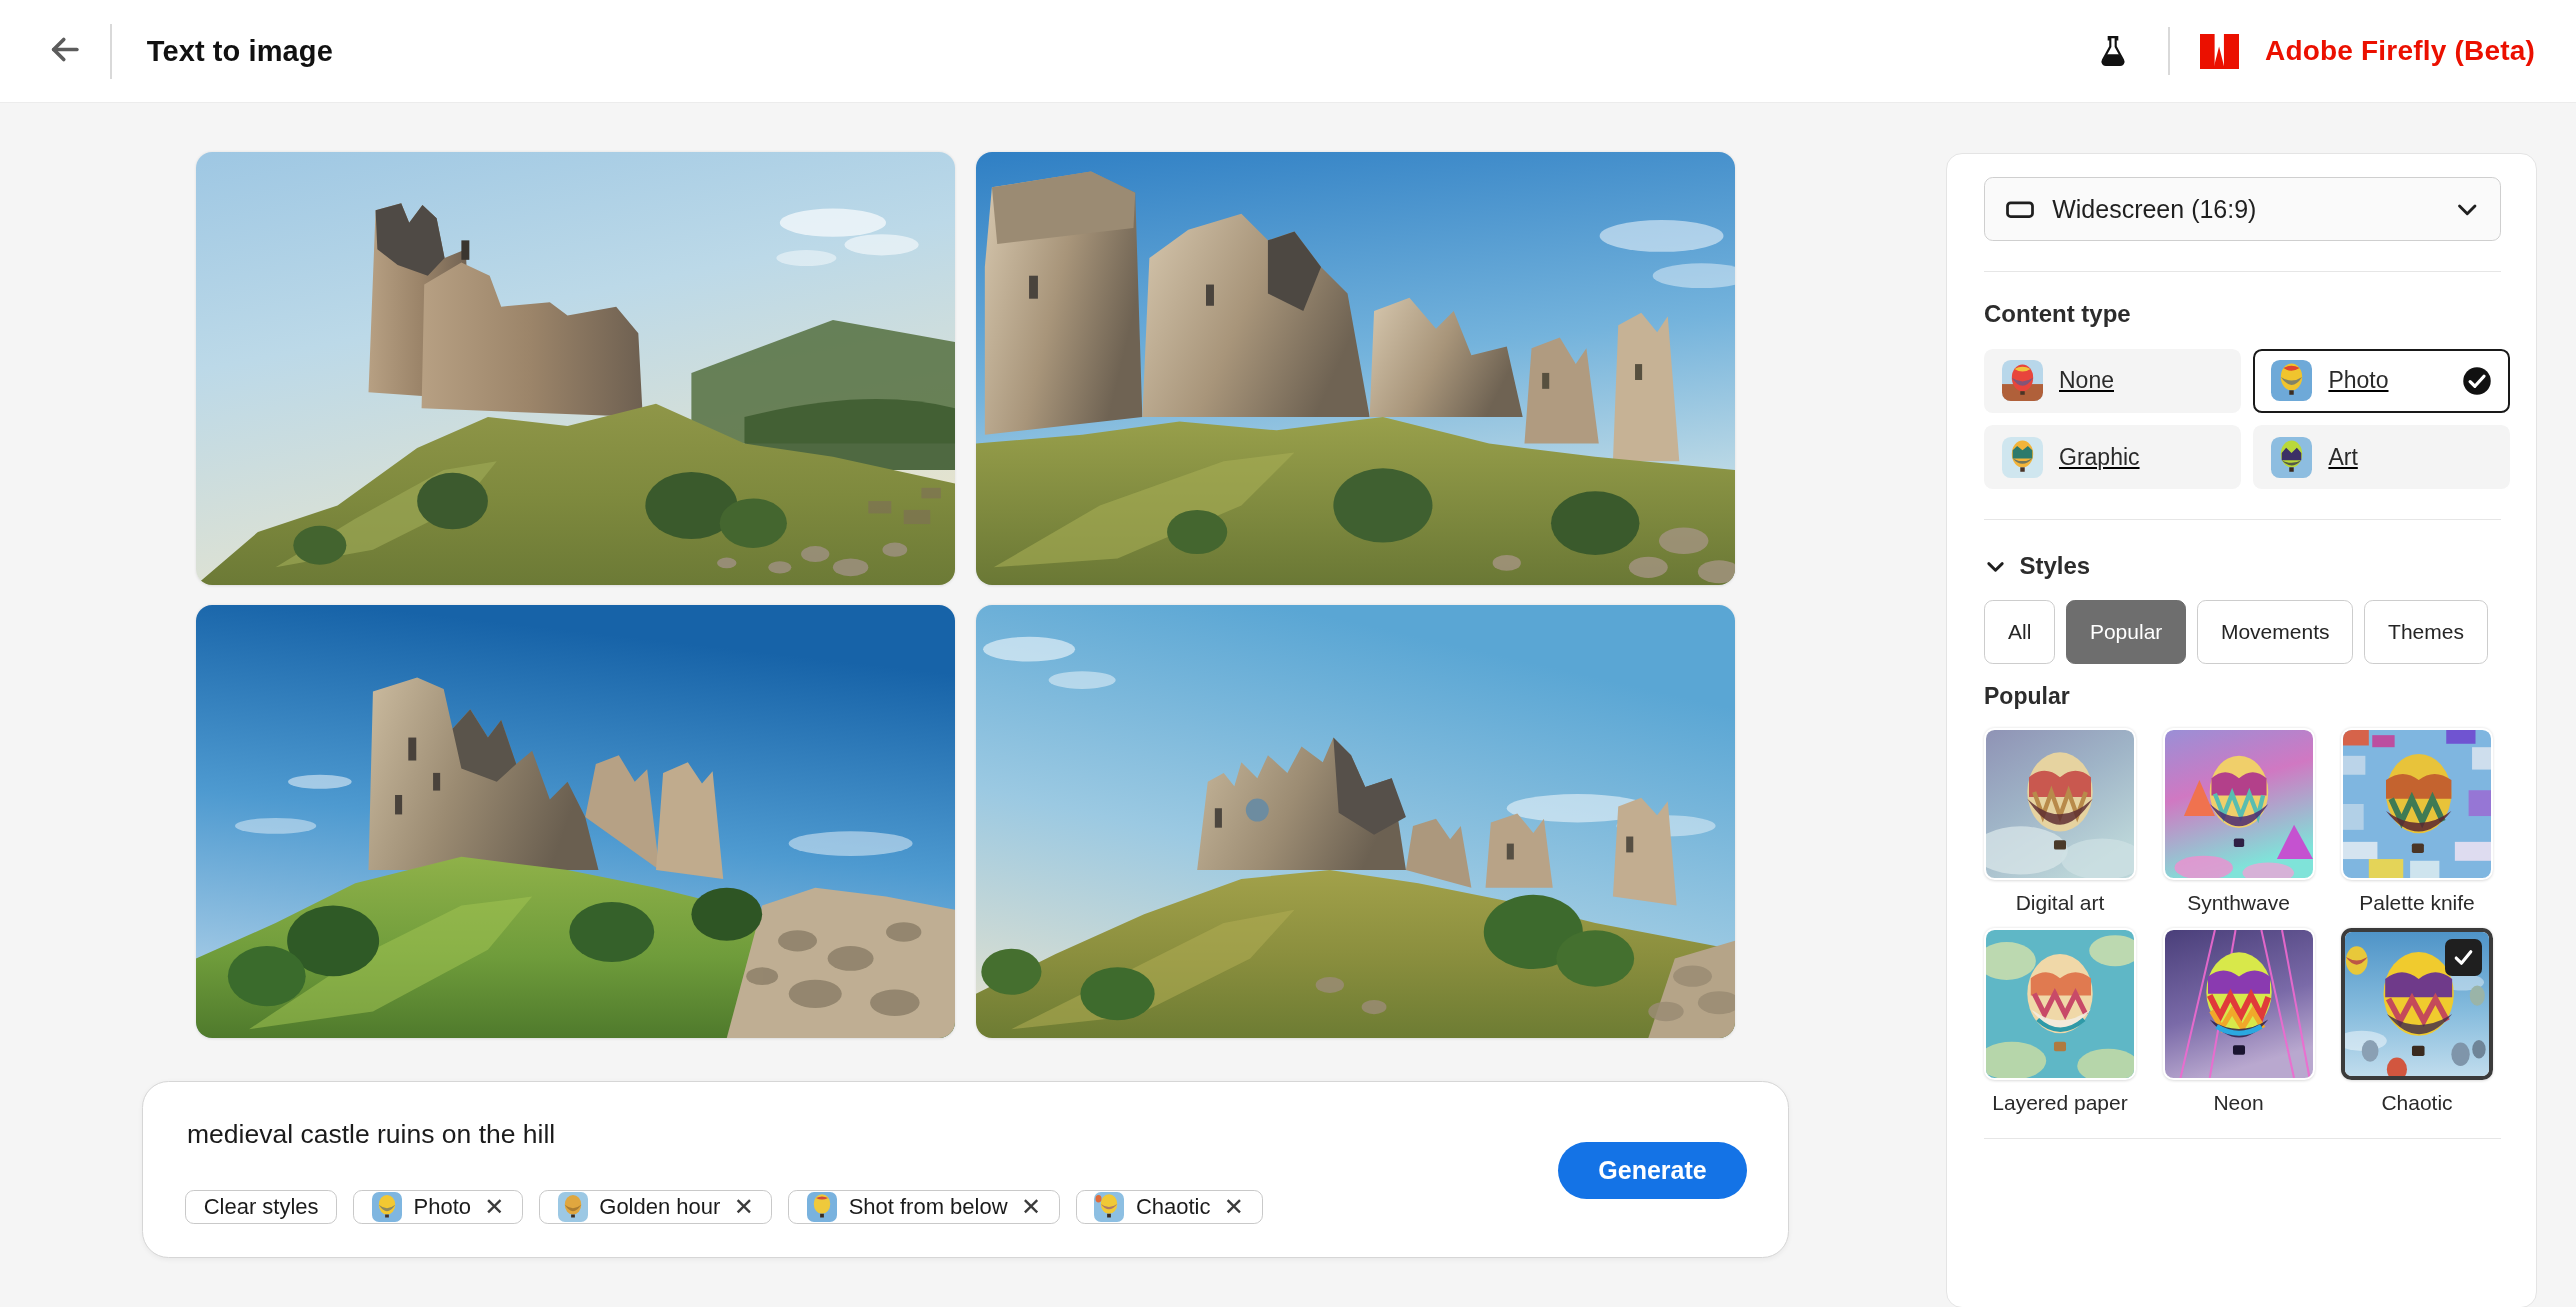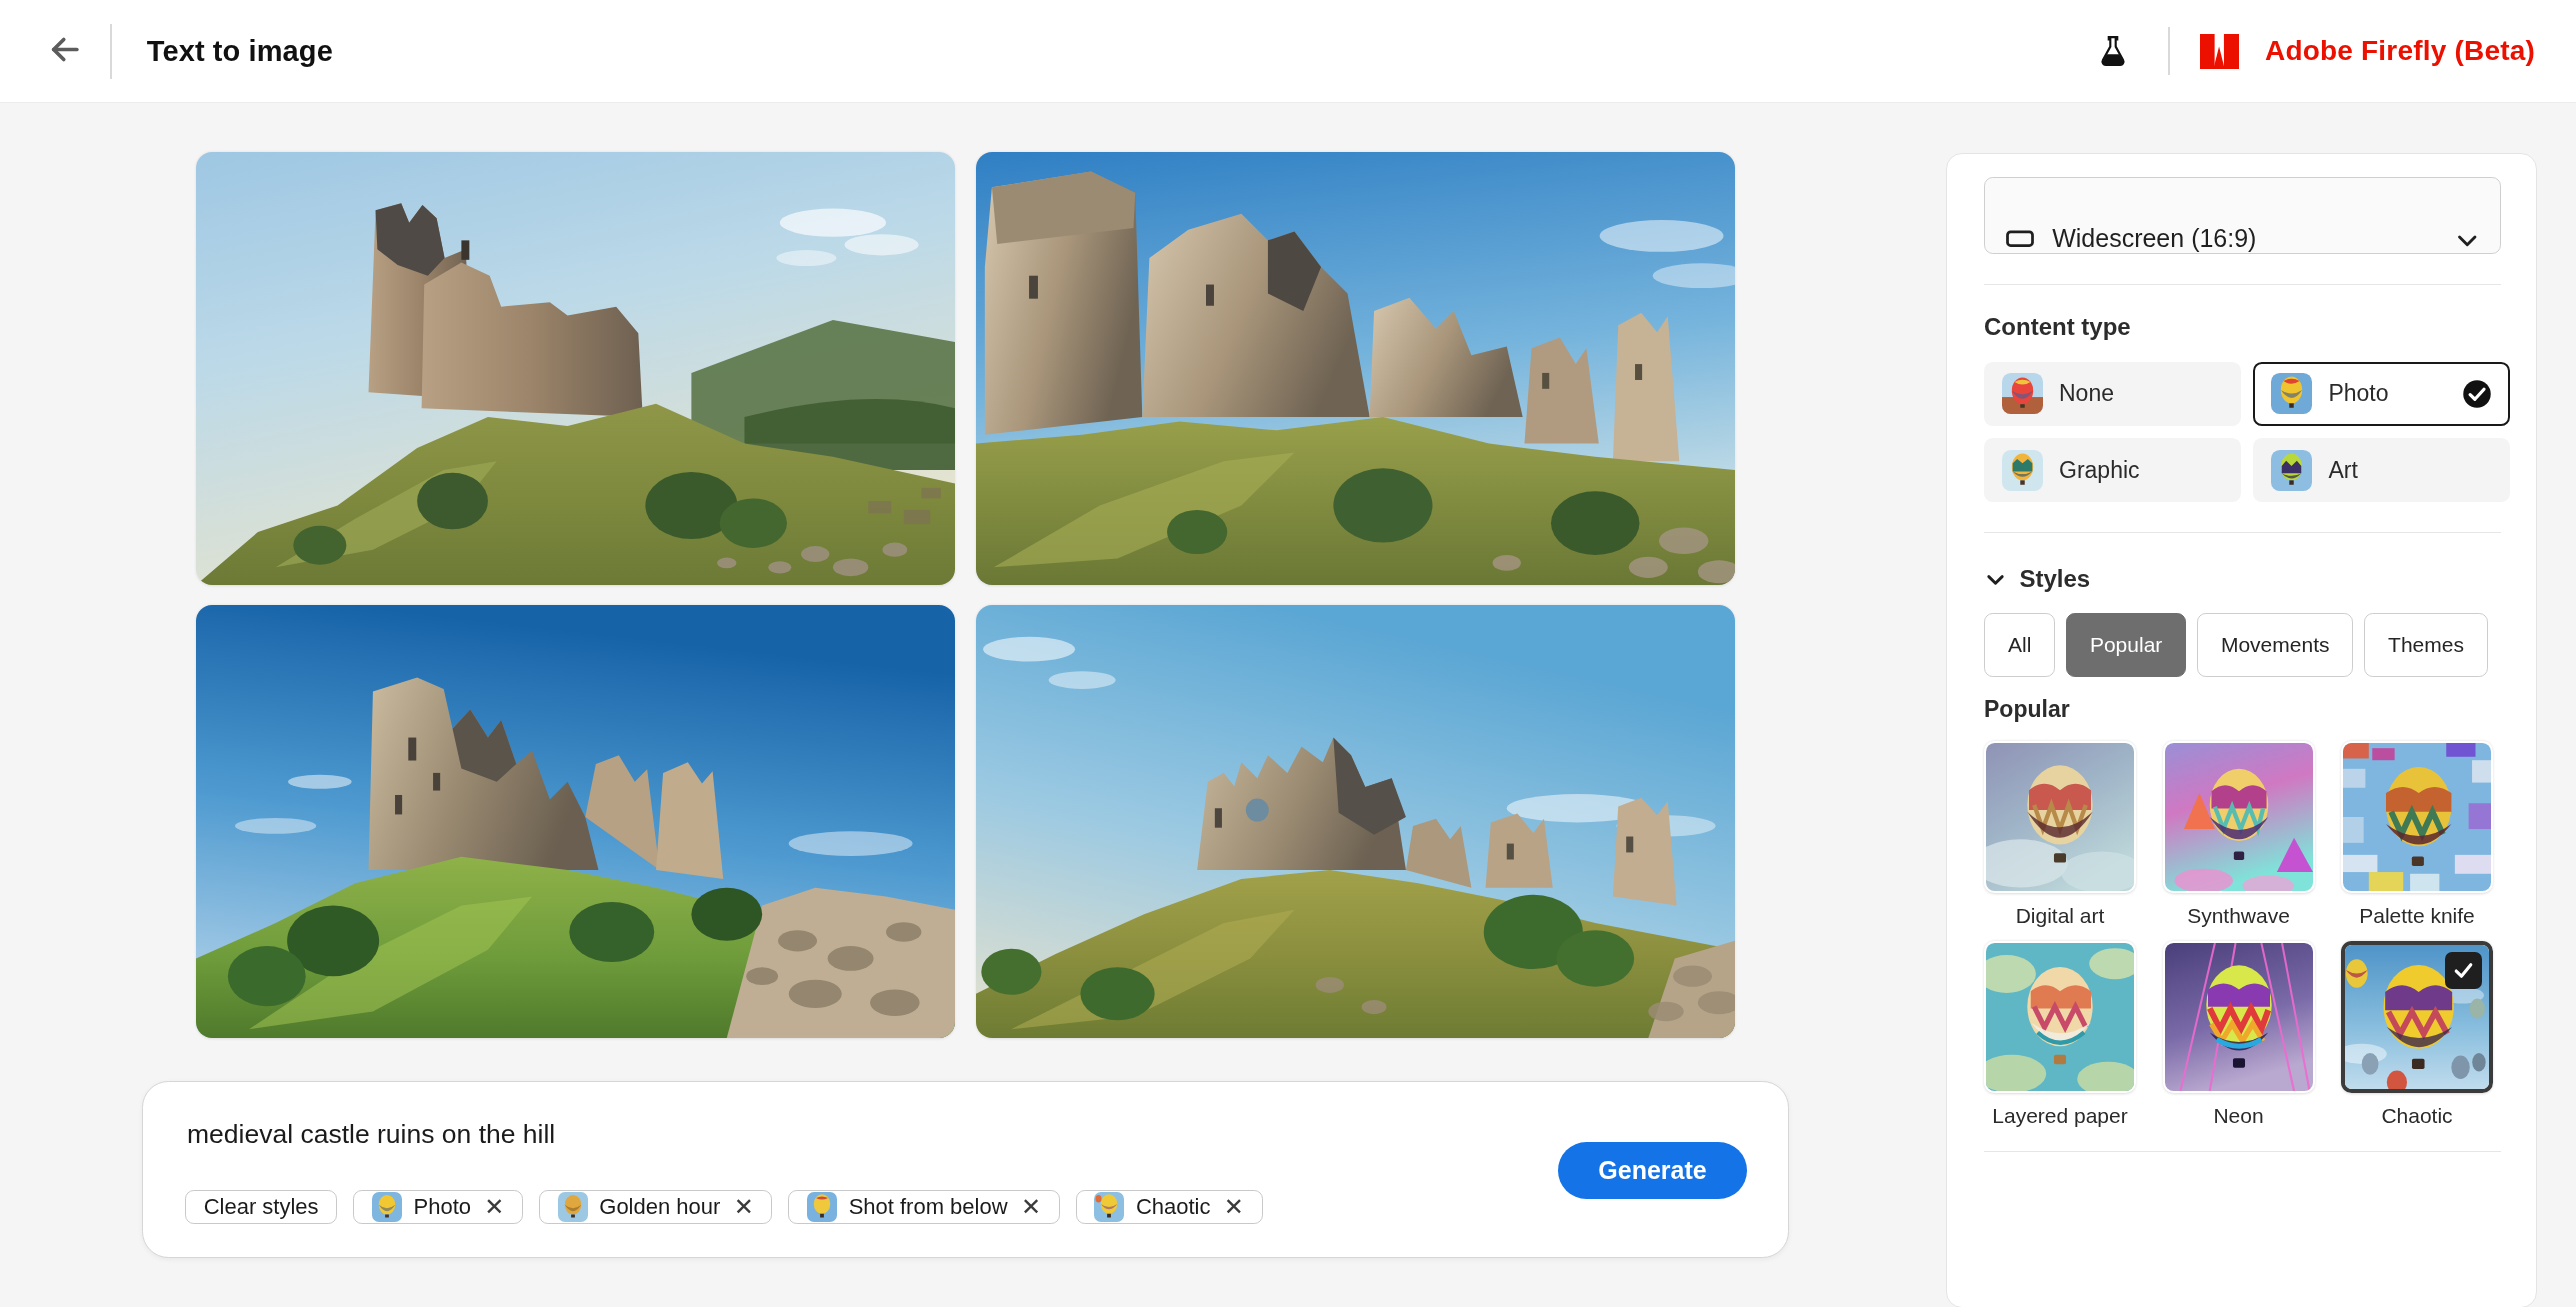--- a/index.html
+++ b/index.html
@@ -119,39 +119,40 @@
     border: 0.9px solid #e4e4e4;
     border-radius: 16px;
     padding: 0 37px;
     overflow: hidden;
   }
   .sec-title {
     font-size: 24px; font-weight: bold; color: #2c2c2c;
   }
   .aspect-label { margin-top: 39px; }
   .aspect-select {
-    margin-top: 23px; width: 517px; height: 77px;
+    margin-top: 23px; width: 517px; height: 64px;
     border: 0.9px solid #cfcfcf; border-radius: 8.8px;
     background: #fafafa;
-    display: flex; align-items: flex-end; padding: 0 19.5px;
+    display: flex; align-items: center; padding: 0 19.5px;
     cursor: pointer;
   }
   .aspect-icon { width: 30px; height: 30px; flex:0 0 auto; }
   .aspect-val { margin-left: 17.7px; font-size: 25px; color: #1f1f1f; }
   .aspect-caret { margin-left: auto; width: 26.5px; height: 26.5px; }
 
   .divider {
     width: 517px; height: 0.9px; background: #e6e6e6; margin-top: 30px;
   }
 
   .content-label { margin-top: 28px; }
   .ct-grid {
     margin-top: 21px;
     display: grid; grid-template-columns: 257px 257px;
     gap: 12.4px 12.4px;
+    text-decoration: underline;
   }
   .ct-item {
     height: 64px; border-radius: 8.8px; background: #f4f4f4;
     display: flex; align-items: center; padding: 0 16px;
     cursor: pointer; border: 2.7px solid transparent;
   }
   .ct-item.selected {
     background: #ffffff; border: 2.7px solid #191919;
   }
   .ct-thumb {

